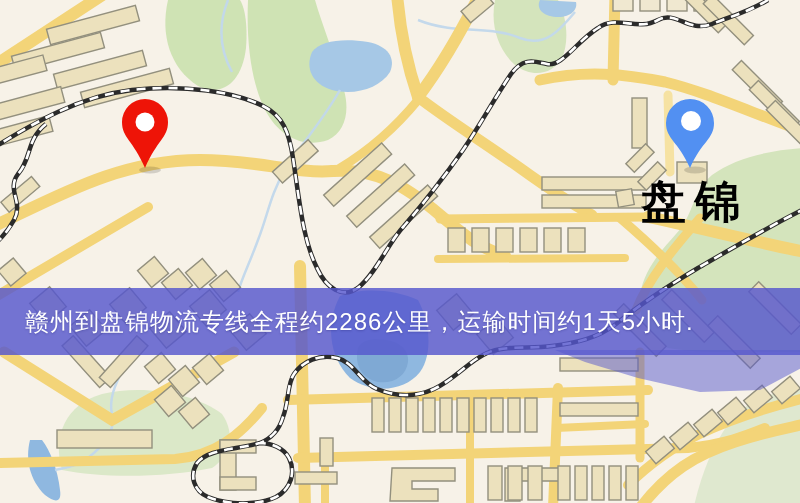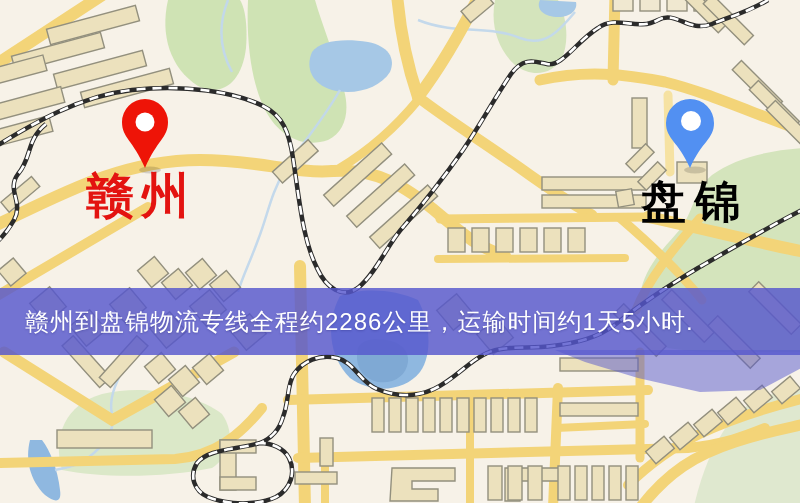--- a/index.html
+++ b/index.html
@@ -222,20 +222,19 @@
     <path fill="#ee1407" d="M145,168 C133,140 122,138 122,122 A23,23 0 1 1 168,122 C168,138 157,140 145,168 Z"></path>
     <circle cx="145" cy="122" r="9.5" fill="#ffffff"></circle>
   </g>
   <g>
     <ellipse cx="695" cy="170" rx="11" ry="3.5" fill="rgba(0,0,0,0.15)"></ellipse>
     <path fill="#5290f2" d="M690,168 C678,141 666,139 666,123 A24,24 0 1 1 714,123 C714,139 702,141 690,168 Z"></path>
     <circle cx="691" cy="121" r="10" fill="#ffffff"></circle>
   </g>
 </svg>
 
-<div class="city-label origin">赣州</div>
 <div class="city-label dest">盘锦</div>
 
 <div class="banner">
   <span class="banner-text">赣州到盘锦物流专线全程约2286公里，运输时间约1天5小时.</span>
 </div>
 
 </div>
 
 </body></html>

